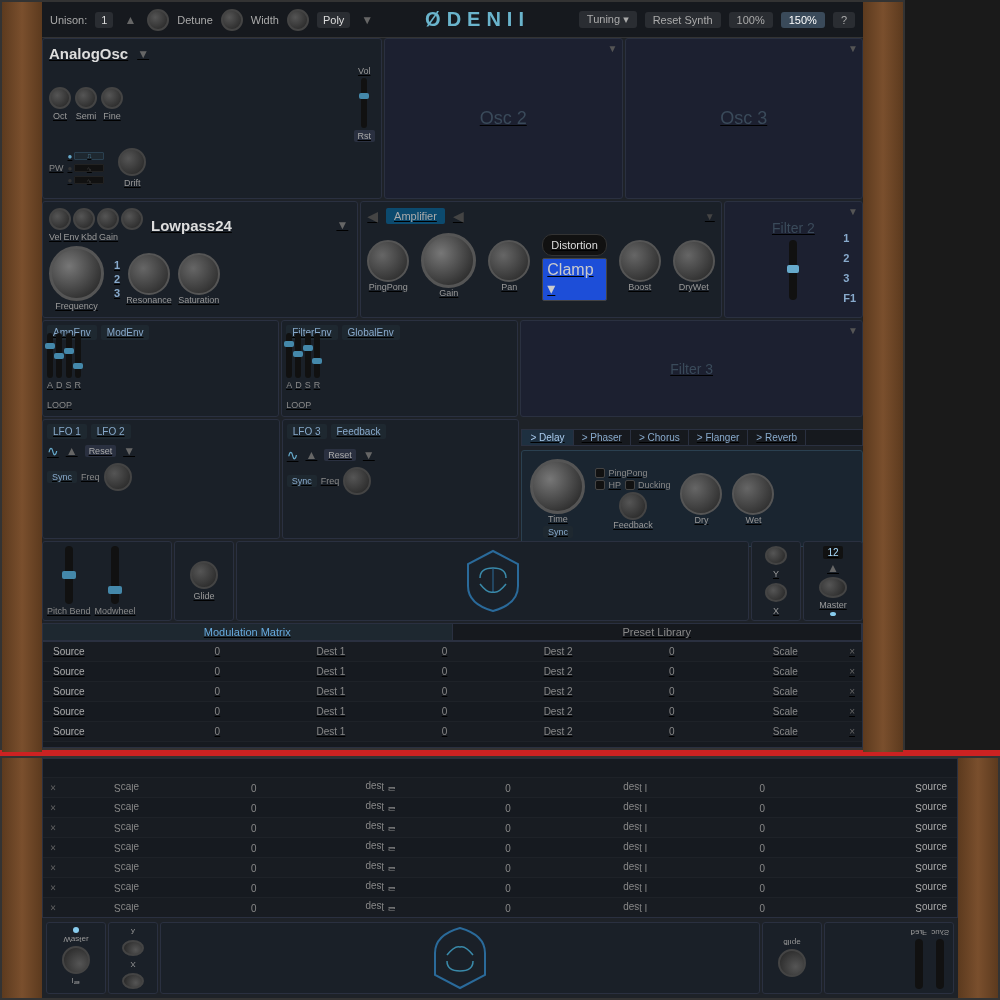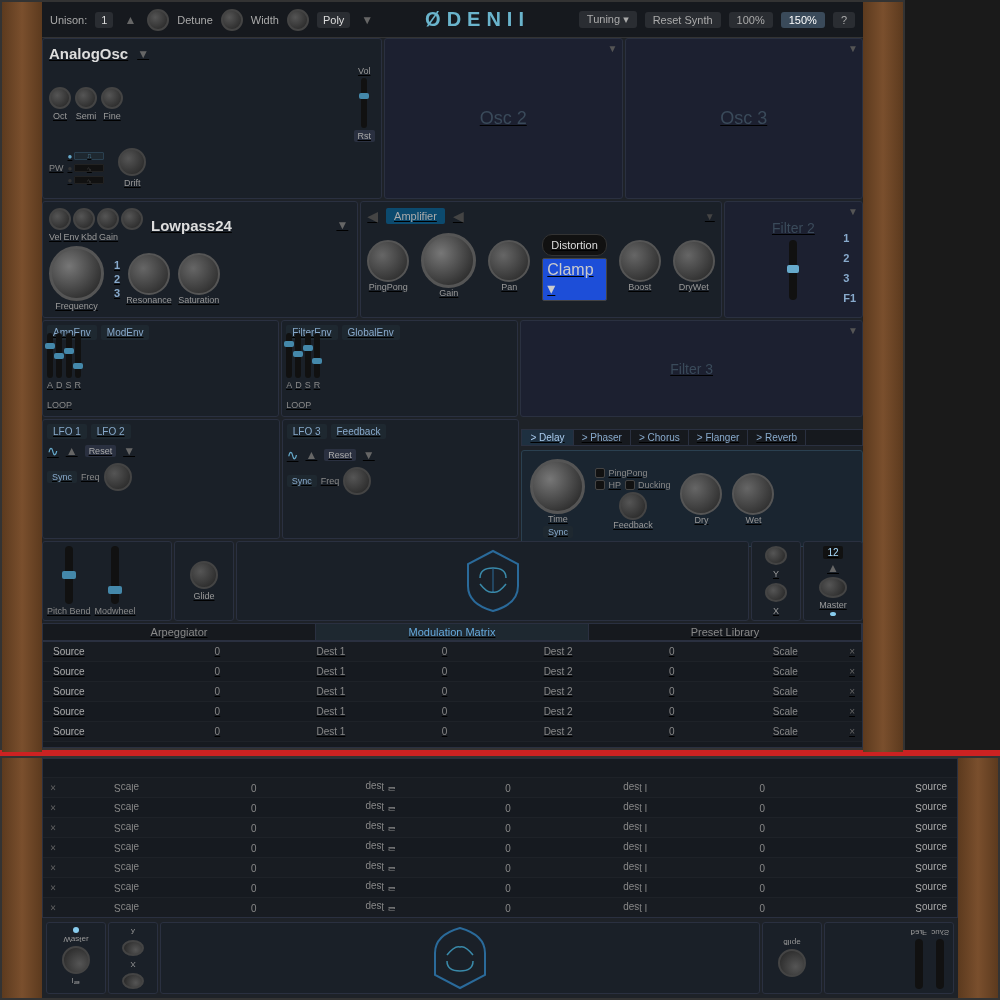--- a/index.html
+++ b/index.html
@@ -968,21 +968,20 @@
       <div style="background:#1a2028;border:1px solid #2a3040;border-radius:3px;padding:4px;display:flex;flex-direction:column;align-items:center;justify-content:flex-end;gap:2px;width:60px">
         <div class="number-display">12</div>
         <span class="arrow-btn">▲</span>
         <div class="knob"></div>
         <span class="knob-label">Master</span>
         <div class="dot-indicator"></div>
       </div>
     </div>
 
     <div class="bottom-tabs">
-      <div class="bottom-tab">Arpeggiator</div>
       <div class="bottom-tab active">Modulation Matrix</div>
       <div class="bottom-tab">Preset Library</div>
     </div>
 
     <div class="mod-matrix">
 
     <div class="mod-row">
     <div class="mod-cell source">Source</div>
     <div class="mod-cell">0</div>
     <div class="mod-cell">Dest 1</div>

